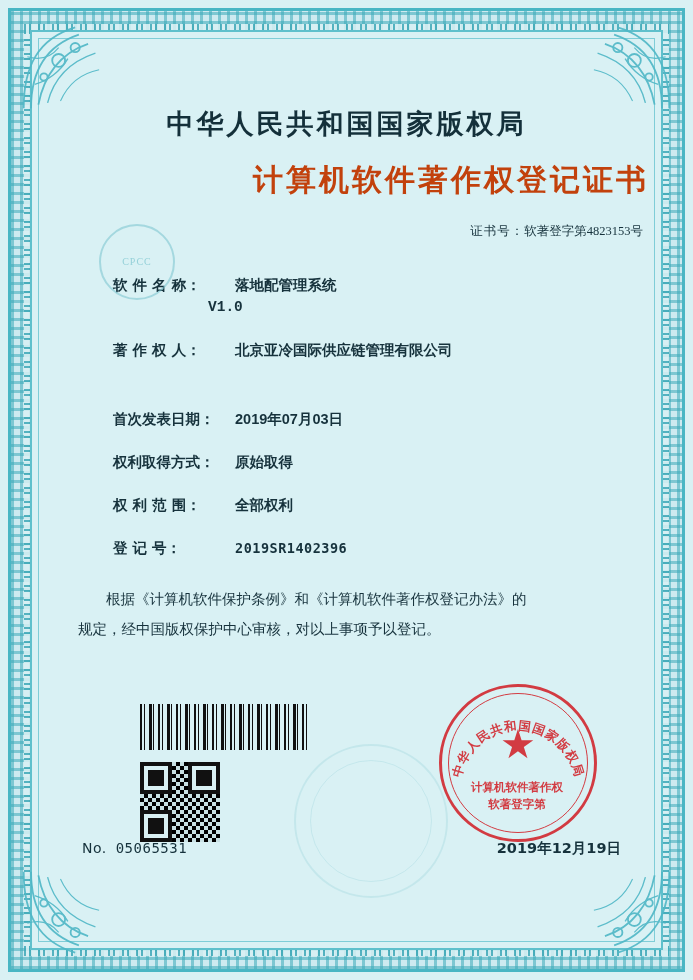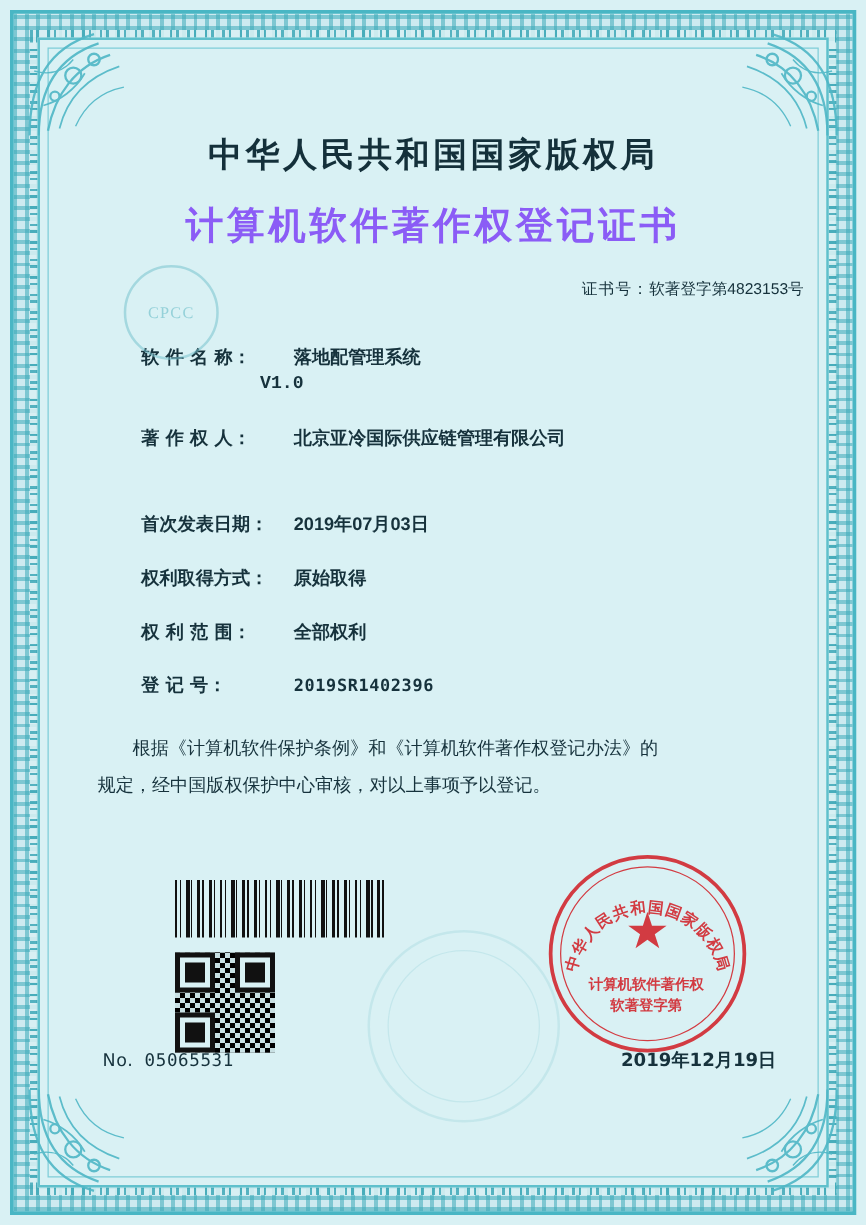--- a/index.html
+++ b/index.html
@@ -69,26 +69,26 @@
   .corner.br { right: 20px; bottom: 20px; transform: scale(-1,-1); }
 
   .page {
     position: absolute;
     left: 44px; top: 44px; right: 44px; bottom: 44px;
   }
 
   
   .watermark {
     position: absolute;
-    left: 55px; top: 168px;
+    left: 55px; top: 180px;
     width: 72px; height: 72px;
     border: 2px solid rgba(120,195,205,0.55);
     border-radius: 50%;
     color: rgba(120,195,205,0.7);
-    font-size: 13px;
+    font-size: 10px;
     letter-spacing: 1px;
     display: flex;
     align-items: center;
     justify-content: center;
     text-align: center;
     line-height: 1.2;
   }
   .watermark-2 {
     position: absolute;
     left: 250px; top: 700px;
@@ -110,34 +110,34 @@
     margin-top: 62px;
     text-align: center;
     font-size: 27px;
     letter-spacing: 3px;
     color: #14303a;
     font-weight: bold;
     font-family: "DejaVu Serif", serif;
   }
   .title-sub {
     margin-top: 18px;
-    text-align: center;
+    text-align: right;
     font-size: 30px;
     letter-spacing: 3px;
-    color: #8b5cf6;
+    color: #c2410c;
     font-weight: bold;
     font-family: "DejaVu Serif", serif;
   }
   .cert-no-line {
     margin-top: 22px;
     text-align: right;
     padding-right: 6px;
     font-size: 12.5px;
     color: #16323c;
-    font-family: Liberation Sans, sans-serif;
+    font-family: Liberation Serif, serif;
   }
   .cert-no-line .lbl { letter-spacing: 1px; }
 
   
   .fields {
     margin-top: 18px;
     padding-left: 42px;
   }
   .row {
     display: flex;

